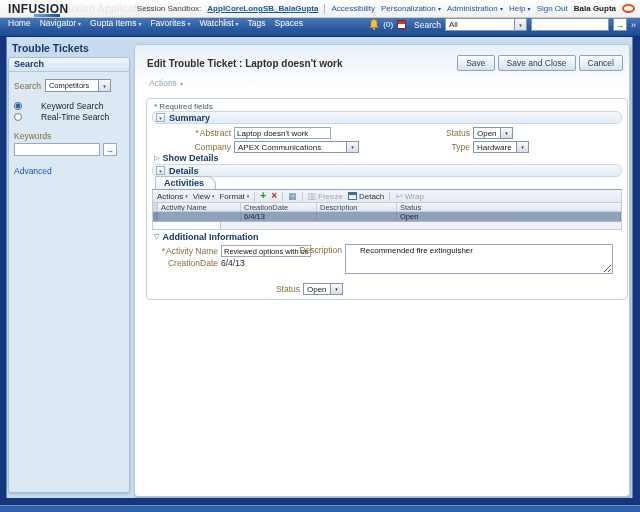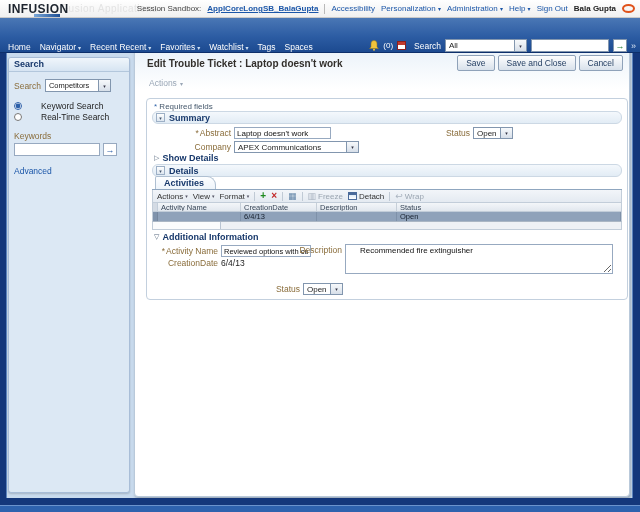--- a/index.html
+++ b/index.html
@@ -17,24 +17,24 @@
   .topbar-right { position:absolute; right:5px; top:0; height:17px; display:flex; align-items:center; gap:6px; font-size:8px; white-space:nowrap;justify-content:space-between; }
   .tb-label { color:#444; }
   .tb-session { color:#1b56a8; font-weight:bold; text-decoration:underline; }
   .tb-divider { width:1px; height:10px; background:#b9b9b9; }
   .tb-link { color:#1b56a8; cursor:pointer; }
   .tb-caret { font-size:6px; color:#1b56a8; }
   .tb-user { color:#222; font-weight:bold; }
   .oracle-ring { width:13px; height:9px; border:2px solid #e0531c; border-radius:50%; }
 
   
-  .navbar { position:absolute; top:18px; left:0; right:0; height:35px;
+  .navbar { position:absolute; top:18px; left:0; right:0; height:19px;
             background:linear-gradient(#4a77b5,#2c5ca3 55%,#1c4a90);
             border-bottom:1px solid #0d2f6b;
-            display:flex; align-items:flex-end; padding:0 4px 0 8px; gap:9px;
+            display:flex; align-items:flex-start; padding:0 4px 0 8px; gap:9px;
             color:#fff; font-size:8.5px; z-index:5; }
   .nav-item { display:flex; align-items:center; gap:2px; cursor:pointer; white-space:nowrap; }
   .nav-caret { font-size:6px; color:#cfe0f2; }
   .nav-right { margin-left:auto; display:flex; align-items:center; gap:4px; }
   .bell { width:10px; height:11px; }
   .alert-count { color:#fff; font-size:8px; }
   .cal-icon { width:9px; height:9px; background:#fff; border:1px solid #8a2020; position:relative; }
   .cal-icon::before { content:""; position:absolute; left:0; right:0; top:0; height:3px; background:#c23b2e; }
   .nav-search-label { margin-left:4px; }
   .fselect { display:inline-flex; align-items:stretch; background:#fff; border:1px solid #8296ae; height:13px; }
@@ -178,21 +178,21 @@
 
   <div class="navbar">
     <span class="nav-item">
         <span>Home</span>
       </span>
     <span class="nav-item">
         <span>Navigator</span>
         <span class="nav-caret">▾</span>
       </span>
     <span class="nav-item">
-        <span>Recent Recent</span>
+        <span>Gupta Items</span>
         <span class="nav-caret">▾</span>
       </span>
     <span class="nav-item">
         <span>Favorites</span>
         <span class="nav-caret">▾</span>
       </span>
     <span class="nav-item">
         <span>Watchlist</span>
         <span class="nav-caret">▾</span>
       </span>
@@ -291,20 +291,27 @@
           <span class="dd">▾</span>
         </span>
       </div>
       <div class="frow" style="top:42px; left:0;">
         <span class="lblbox flabel" style="width:84px;">Company</span>
         <span class="fselect mini" style="margin-left:3px;">
           <span class="txt" style="width:111px;">APEX Communications</span>
           <span class="dd">▾</span>
         </span>
       </div>
+      <div class="frow" style="top:42px; left:270px;">
+        <span class="lblbox flabel" style="width:53px;">Type</span>
+        <span class="fselect mini" style="margin-left:3px;">
+          <span class="txt" style="width:42px;">Hardware</span>
+          <span class="dd">▾</span>
+        </span>
+      </div>
 
       <div class="frow disclosure" style="top:54px; left:7px;">
         <span class="disc-tri">▷</span>
         <span class="disc-label">Show Details</span>
       </div>
 
       <div class="section-bar" style="top:65px;">
         <span class="collapse-box">▾</span>
         <span class="section-label">Details</span>
       </div>

